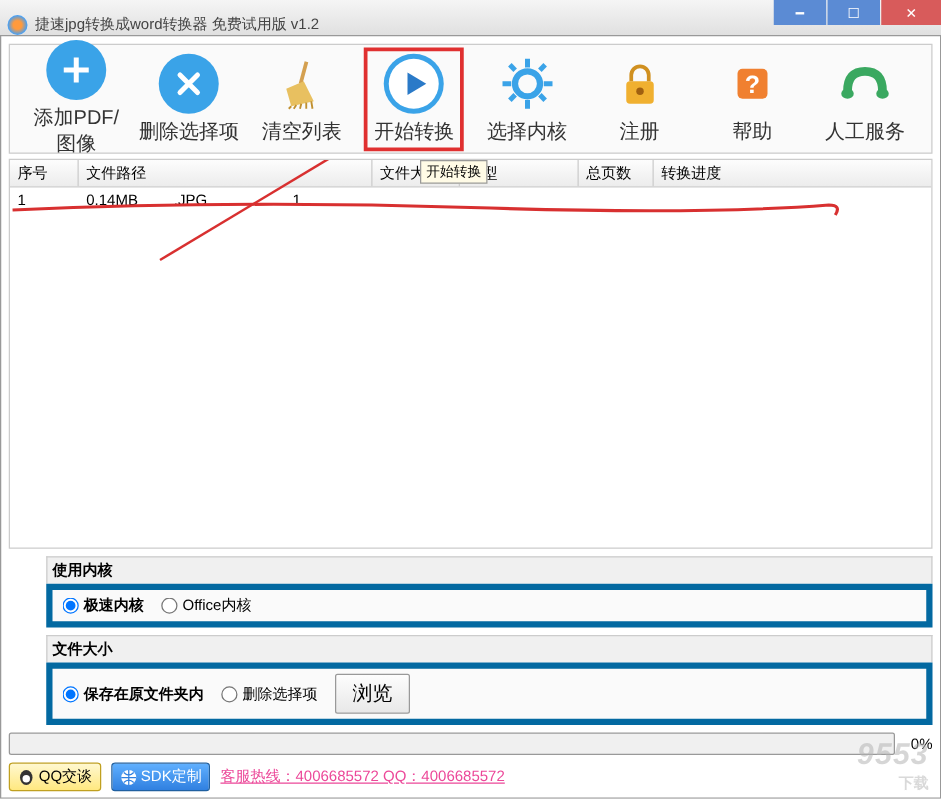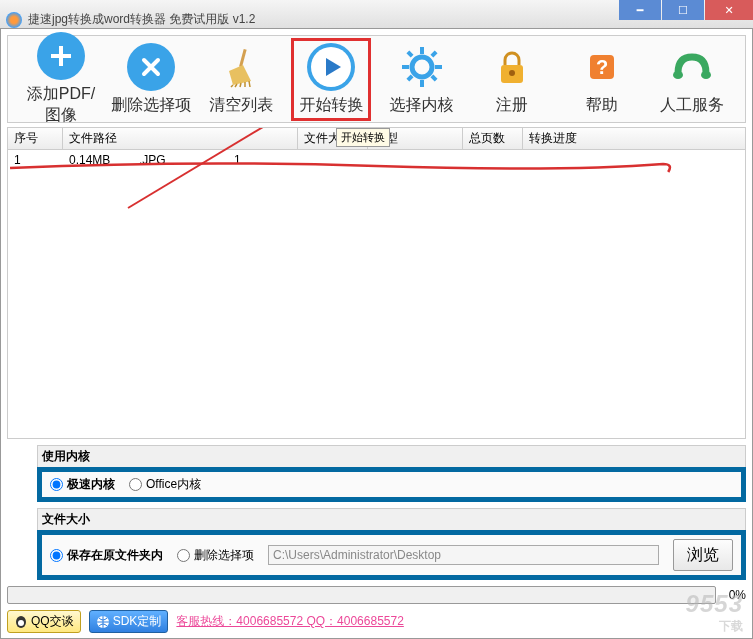--- a/index.html
+++ b/index.html
@@ -220,21 +220,20 @@
       <div class="section-head">文件大小</div>
       <div class="section-body">
         <label class="radio-group">
           <input type="radio" name="out" checked="" style="">
           <b>保存在原文件夹内</b>
         </label>
         <label class="radio-group">
           <input type="radio" name="out" style="">
           <span>删除选择项</span>
         </label>
-        <input class="filepath-input" readonly="" value="C:\Users\Administrator\Desktop" style="">
         <button class="browse-btn">浏览</button>
       </div>
     </div>
 
     <div class="progress-row">
       <div class="progress-bar"></div>
       <div class="progress-text">0%</div>
     </div>
 
     <div class="footer">

